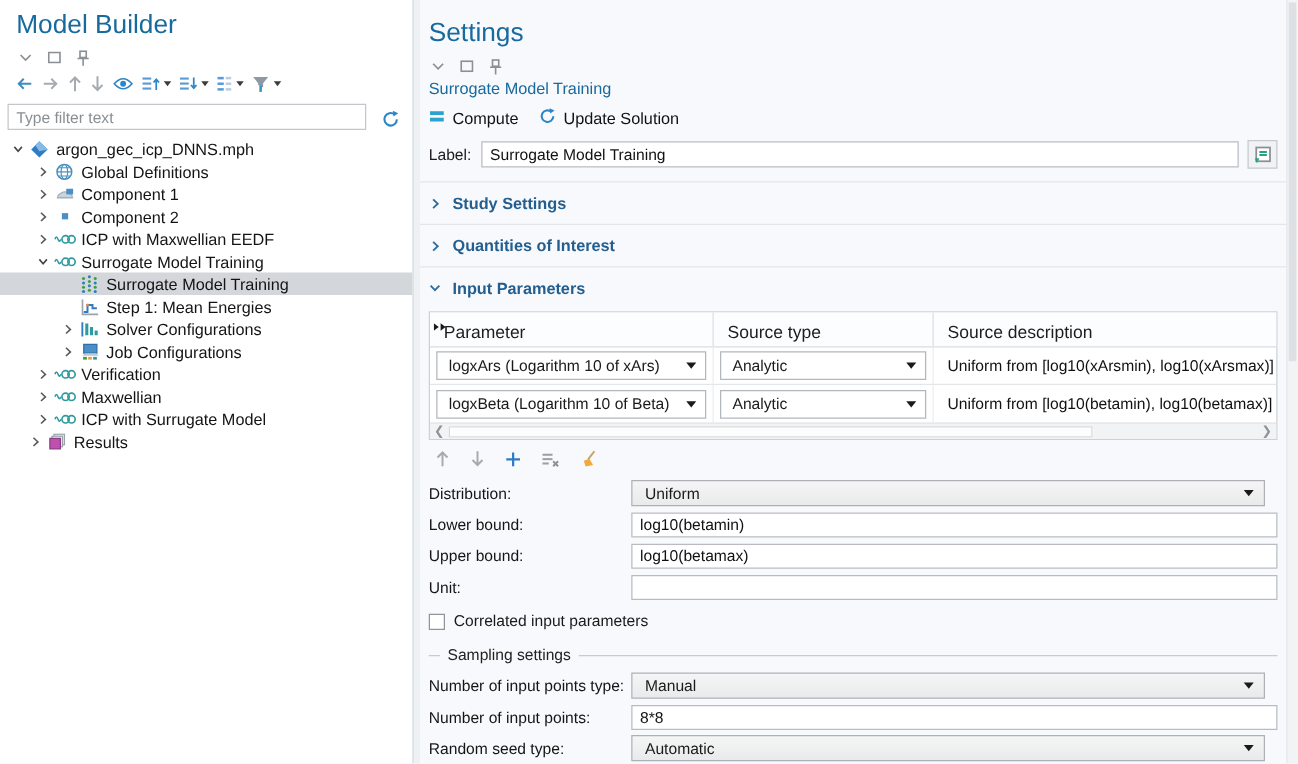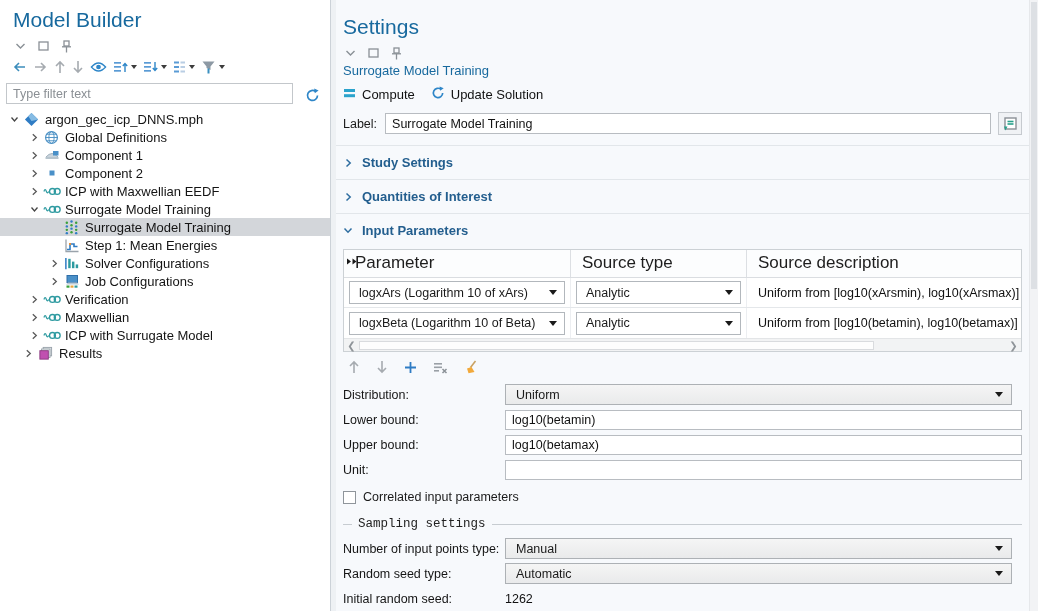--- a/index.html
+++ b/index.html
@@ -40,21 +40,21 @@
   .label-row .lbl { font-size:12.5px; margin-right:8px; }
   .label-input { flex:1; height:21px; border:1px solid #b8bcc1; background:#fff; padding:0 6px; font-family:inherit; font-size:12.5px; color:#111; outline:none; }
   .label-btn { width:24px; height:23px; border:1px solid #c6cacf; background:#f0f2f5; display:flex; align-items:center; justify-content:center; margin-left:7px; cursor:pointer; }
   .section { border-top:1px solid #e2e6ea; padding:9px 7px; display:flex; align-items:center; gap:9px; cursor:pointer; }
   .section .sec-label { color:#235e8e; font-weight:700; font-size:13px; }
   .sec-chev { display:inline-flex; width:10px; justify-content:center; }
   .ip-content { padding:2px 16px 0 7px; }
   
   .ptable { background:#fff; border:1px solid #ccd1d5; }
   .thead { display:flex; height:28px; border-bottom:1px solid #dadde1; position:relative; background:#fcfdfe; }
-  .thead .hcell { display:flex; align-items:flex-end; padding:0 0 4px 11px; font-size:17px; color:#1d1d1d; border-right:1px solid #dcdfe3; }
+  .thead .hcell { display:flex; align-items:flex-end; padding:0 0 4px 11px; font-size:14px; color:#1d1d1d; border-right:1px solid #dcdfe3; }
   .thead .hcell:last-child { border-right:none; }
   .corner-ico { position:absolute; top:3px; left:3px; }
   .trow { display:flex; height:30px; align-items:center; border-bottom:1px solid #e4e7ea; }
   .trow:last-child { border-bottom:none; }
   .cell { height:100%; display:flex; align-items:center; border-right:1px solid #eceef1; }
   .cell:last-child { border-right:none; }
   .c-param { width:227px; min-width:227px; }
   .c-src { width:176px; min-width:176px; }
   .c-desc { flex:1; padding-left:11px; font-size:12.5px; color:#111; white-space:nowrap; overflow:hidden; }
   .combo { flex:1; margin:0 5px; height:23px; border:1px solid #b2b7bc; background:#fff; display:flex; align-items:center; justify-content:space-between; padding:0 7px 0 9px; font-size:12.5px; cursor:pointer; }
@@ -67,21 +67,21 @@
   
   .field-row { display:flex; align-items:center; height:21px; margin:4px 0; }
   .field-label { width:162px; min-width:162px; font-size:12.5px; color:#151515; }
   .dropdown { flex:1; height:21px; margin-right:10px; background:linear-gradient(#f5f5f5,#e9eaeb); border:1px solid #adb1b5; display:flex; align-items:center; justify-content:space-between; padding:0 8px 0 10px; font-size:12.5px; cursor:pointer; }
   .dropdown .arr { width:0; height:0; border-left:4px solid transparent; border-right:4px solid transparent; border-top:5px solid #1a1a1a; }
   .txt-input { flex:1; height:20px; border:1px solid #b8bcc1; background:#fff; padding:0 6px; font-family:inherit; font-size:12.5px; color:#111; outline:none; }
   .static-val { font-size:12.5px; color:#111; }
   .cb-row { display:flex; align-items:center; height:20px; margin:7px 0 4px 0; cursor:pointer; }
   .checkbox { width:13px; height:13px; border:1px solid #8f959b; background:#fff; margin-right:7px; }
   .cb-label { font-size:12.5px; }
-  .legend-row { display:flex; align-items:center; margin:10px 0 7px 0; font-size:12.5px; color:#222;font-family:Liberation Mono, monospace; }
+  .legend-row { display:flex; align-items:center; margin:10px 0 7px 0; font-size:12.5px; color:#222; }
   .legend-row::before { content:""; width:9px; height:1px; background:#c7ccd1; margin-right:6px; }
   .legend-row::after { content:""; flex:1; height:1px; background:#c7ccd1; margin-left:6px; }
   
   .vscroll { position:absolute; top:0; right:0; bottom:0; width:9px; background:#f2f3f5; border-left:1px solid #e6e8eb; }
   .vthumb { position:absolute; top:2px; left:1px; right:1px; height:47%; background:#dde0e4; }
 </style>
 </head>
 <body>
 
 <div class="app">
@@ -619,20 +619,24 @@
       </div>
       <div id="sampling-fields">
           <div class="field-row">
             <span class="field-label">Number of input points type:</span>
             <div class="dropdown">
               <span>Manual</span>
               <span class="arr"></span>
             </div>
           </div>
           <div class="field-row">
+            <span class="field-label">Number of input points:</span>
+            <input class="txt-input" value="8*8" style="">
+          </div>
+          <div class="field-row">
             <span class="field-label">Random seed type:</span>
             <div class="dropdown">
               <span>Automatic</span>
               <span class="arr"></span>
             </div>
           </div>
           <div class="field-row">
             <span class="field-label">Initial random seed:</span>
             <span class="static-val">1262</span>
           </div>

